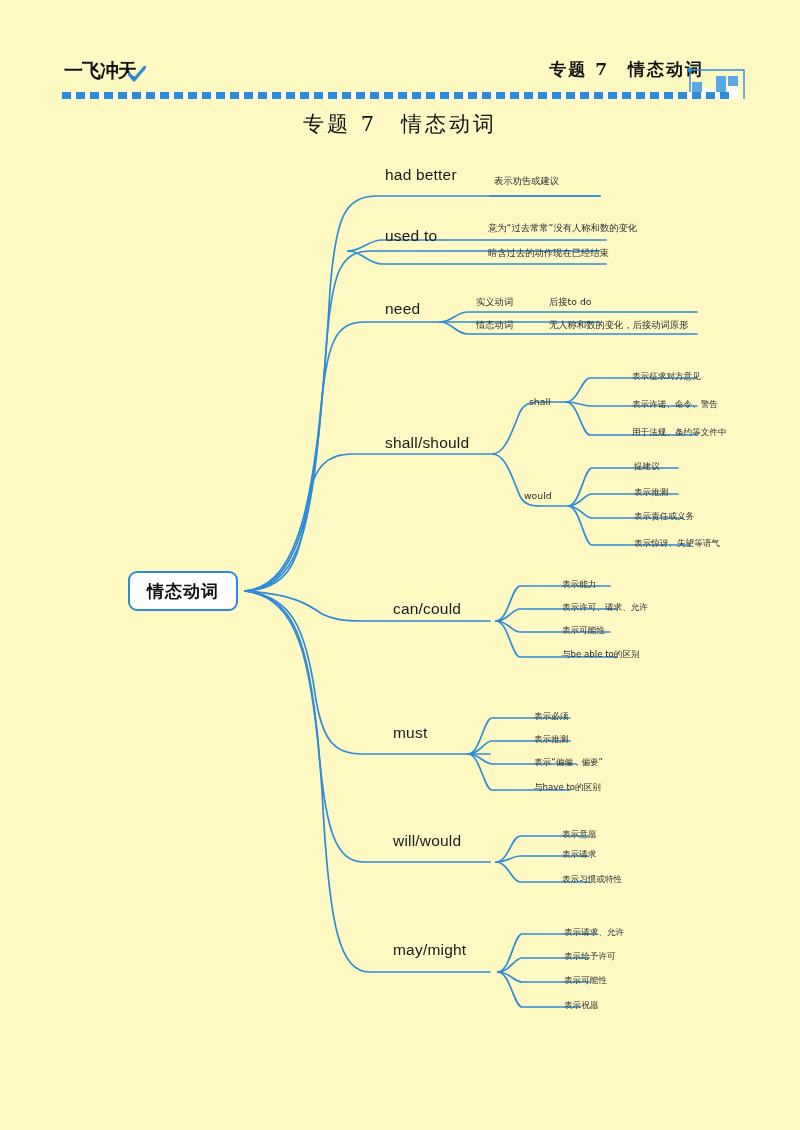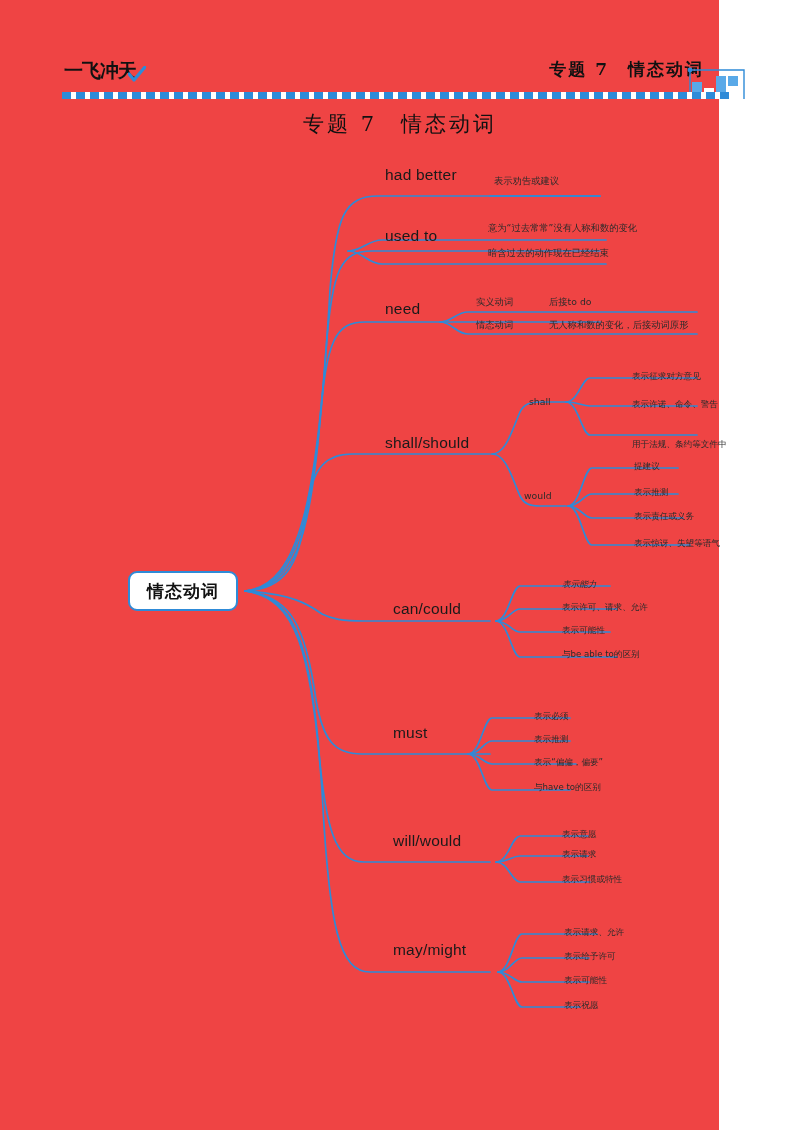--- a/index.html
+++ b/index.html
@@ -10,23 +10,23 @@
   body {
     width: 800px;
     height: 1130px;
     position: relative;
     font-family: "Liberation Sans", "DejaVu Sans", sans-serif;
     overflow: hidden;
   }
   .page {
     position: absolute;
     inset: 0;
-    width: 719px;
+    width: 800px;
     height: 1130px;
-    background: #ef4444;
+    background: #fef9c3;
   }
 
   
   .header {
     position: absolute;
     left: 0; top: 0;
     width: 800px;
     height: 110px;
   }
   .brand-logo {
@@ -275,28 +275,28 @@
   <div class="lvl2" style="left:476px; top:296px;">实义动词</div>
   <div class="lvl2" style="left:549px; top:296px;">后接to do</div>
   <div class="lvl2" style="left:476px; top:319px;">情态动词</div>
   <div class="lvl2" style="left:549px; top:319px;">无人称和数的变化，后接动词原形</div>
 
   <div class="lvl2" style="left:529px; top:396px;">shall</div>
   <div class="lvl2" style="left:524px; top:490px;">would</div>
 
   <div class="lvl3" style="left:588px; top:371px;">表示征求对方意见</div>
   <div class="lvl3" style="left:588px; top:399px;">表示许诺、命令、警告</div>
-  <div class="lvl3" style="left:588px; top:427px;margin-top:12px;">用于法规、条约等文件中</div>
+  <div class="lvl3" style="left:588px; top:427px;">用于法规、条约等文件中</div>
 
   <div class="lvl3" style="left:590px; top:461px;">提建议</div>
   <div class="lvl3" style="left:590px; top:487px;">表示推测</div>
   <div class="lvl3" style="left:590px; top:511px;">表示责任或义务</div>
   <div class="lvl3" style="left:590px; top:538px;">表示惊讶、失望等语气</div>
 
-  <div class="lvl3" style="left:518px; top:579px;font-style:italic;">表示能力</div>
+  <div class="lvl3" style="left:518px; top:579px;">表示能力</div>
   <div class="lvl3" style="left:518px; top:602px;">表示许可、请求、允许</div>
   <div class="lvl3" style="left:518px; top:625px;">表示可能性</div>
   <div class="lvl3" style="left:518px; top:649px;">与be able to的区别</div>
 
   <div class="lvl3" style="left:490px; top:711px;">表示必须</div>
   <div class="lvl3" style="left:490px; top:734px;">表示推测</div>
   <div class="lvl3" style="left:490px; top:757px;">表示“偏偏，偏要”</div>
   <div class="lvl3" style="left:490px; top:782px;">与have to的区别</div>
 
   <div class="lvl3" style="left:518px; top:829px;">表示意愿</div>

